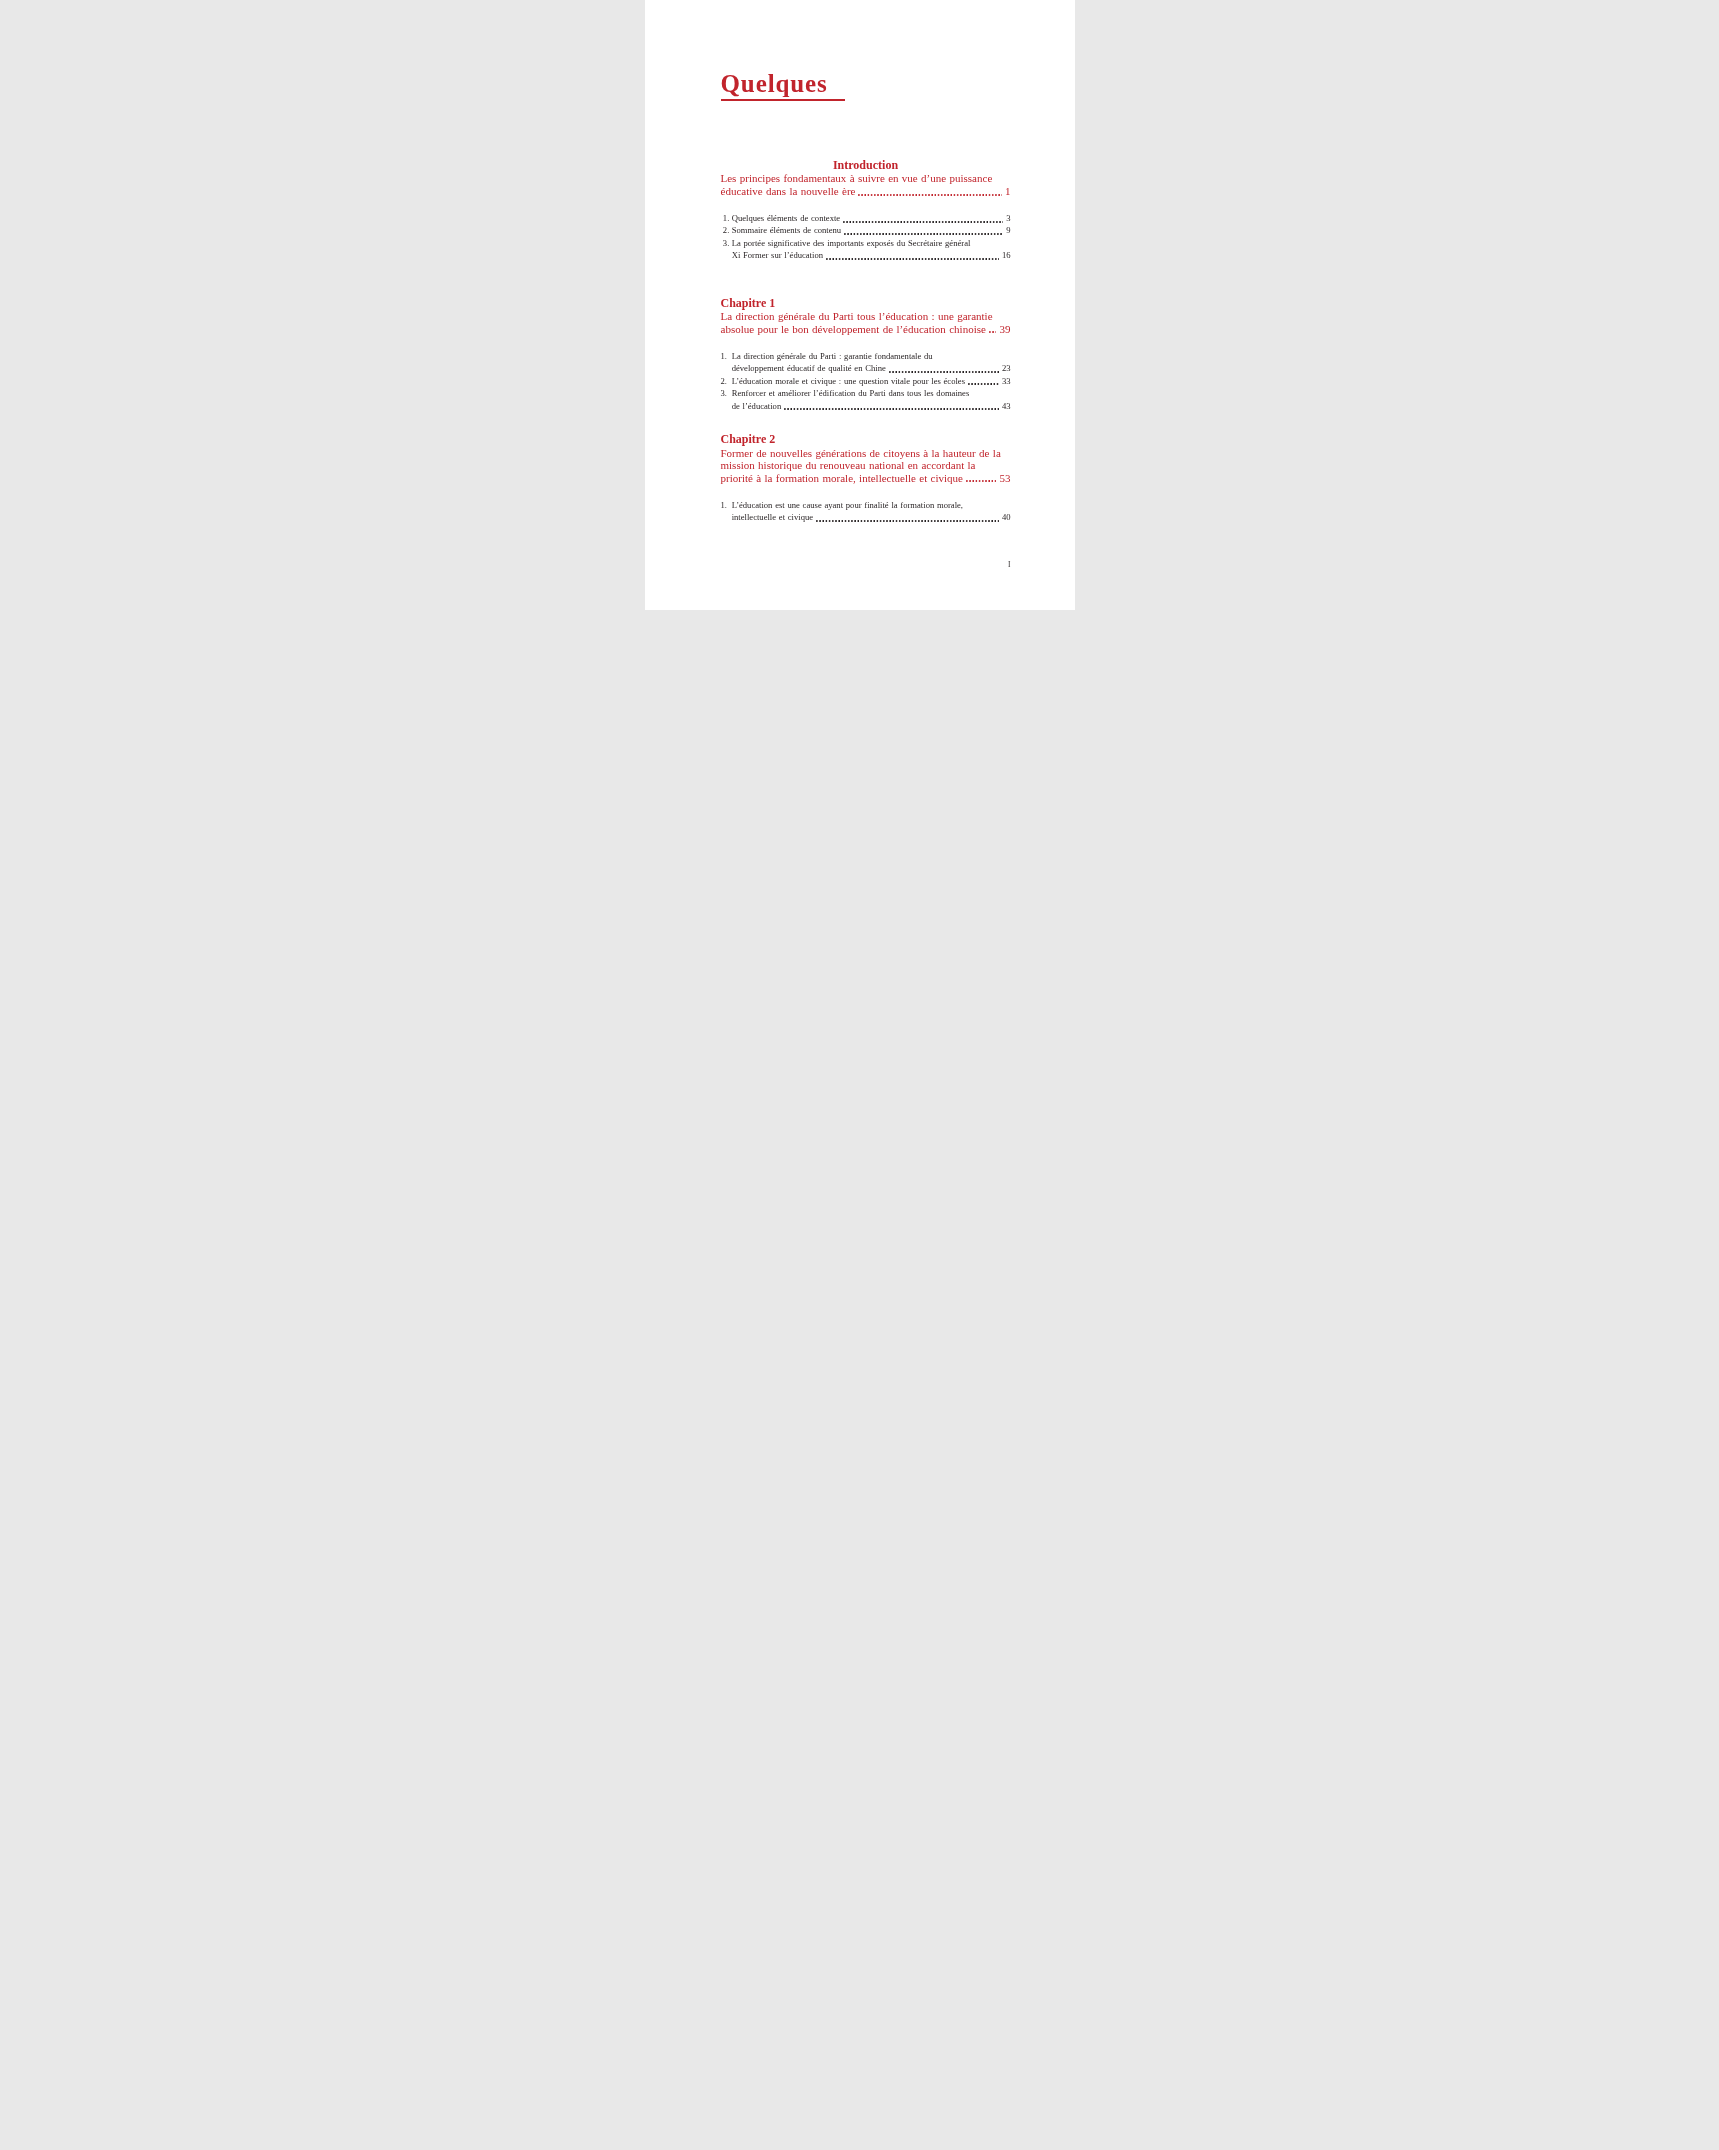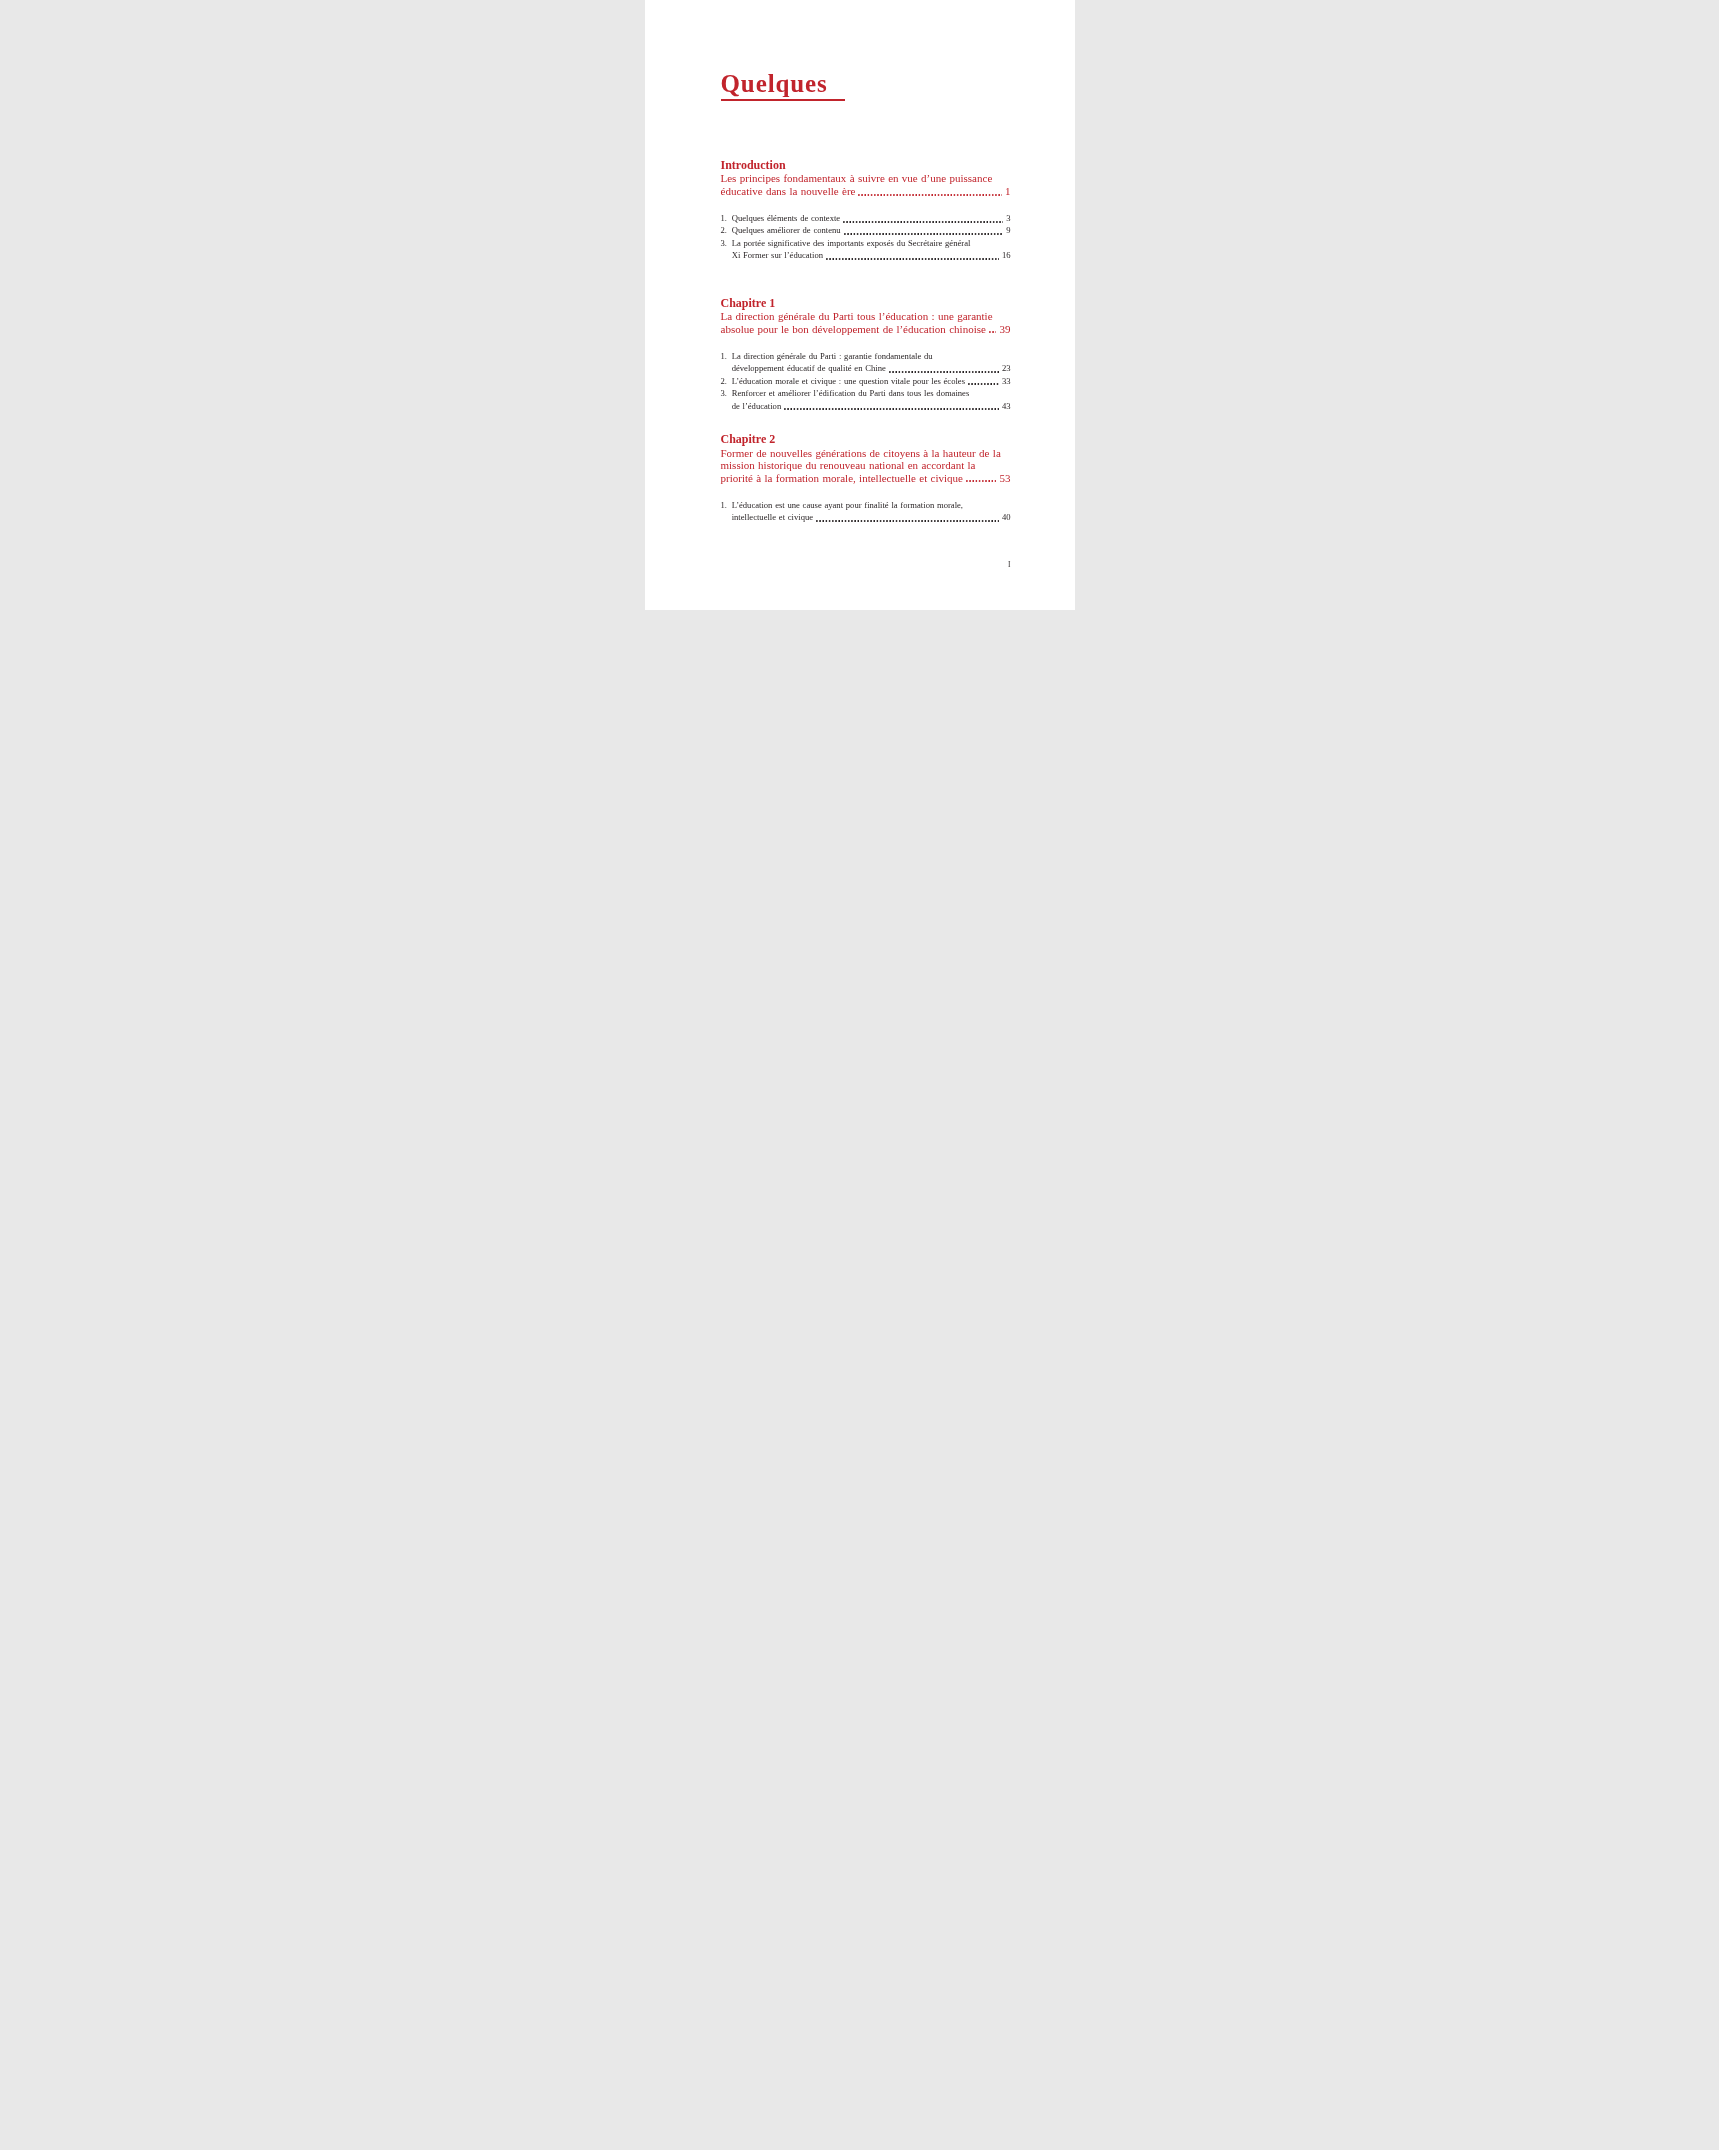--- a/index.html
+++ b/index.html
@@ -26,21 +26,21 @@
     letter-spacing:0.9px;
     color:var(--accent,#c1242c);
   }
   .title-underline{
     width:124px;height:1.7px;
     margin-top:3.4px;
     background:var(--accent,#c1242c);
   }
 
   .toc-section{margin:0;}
-  .s-introduction{margin-top:58px;}
+  .s-introduction{margin-top:58px;text-align:center;}
   .s-chapitre-1{margin-top:35px;}
   .s-chapitre-2{margin-top:21px;}
 
   .heading{
     margin:0;
     font-size:12px;line-height:13.3px;
     font-weight:bold;
     color:var(--accent,#c1242c);
   }
   .subtitle{
@@ -108,21 +108,21 @@
     <span class="num">1.</span>
     <span class="txt">Quelques éléments de contexte</span>
 
   <span class="leader"></span>
   <span class="pg">3</span>
 </div>
             </div>
             <div class="item">
               <div class="row item-row">
     <span class="num">2.</span>
-    <span class="txt">Quelques améliorer de contenu</span>
+    <span class="txt">Sommaire éléments de contenu</span>
 
   <span class="leader"></span>
   <span class="pg">9</span>
 </div>
             </div>
             <div class="item">
               <div class="row item-row">
     <span class="num">3.</span>
     <span class="txt">La portée significative des importants exposés du Secrétaire général</span>
   </div>

